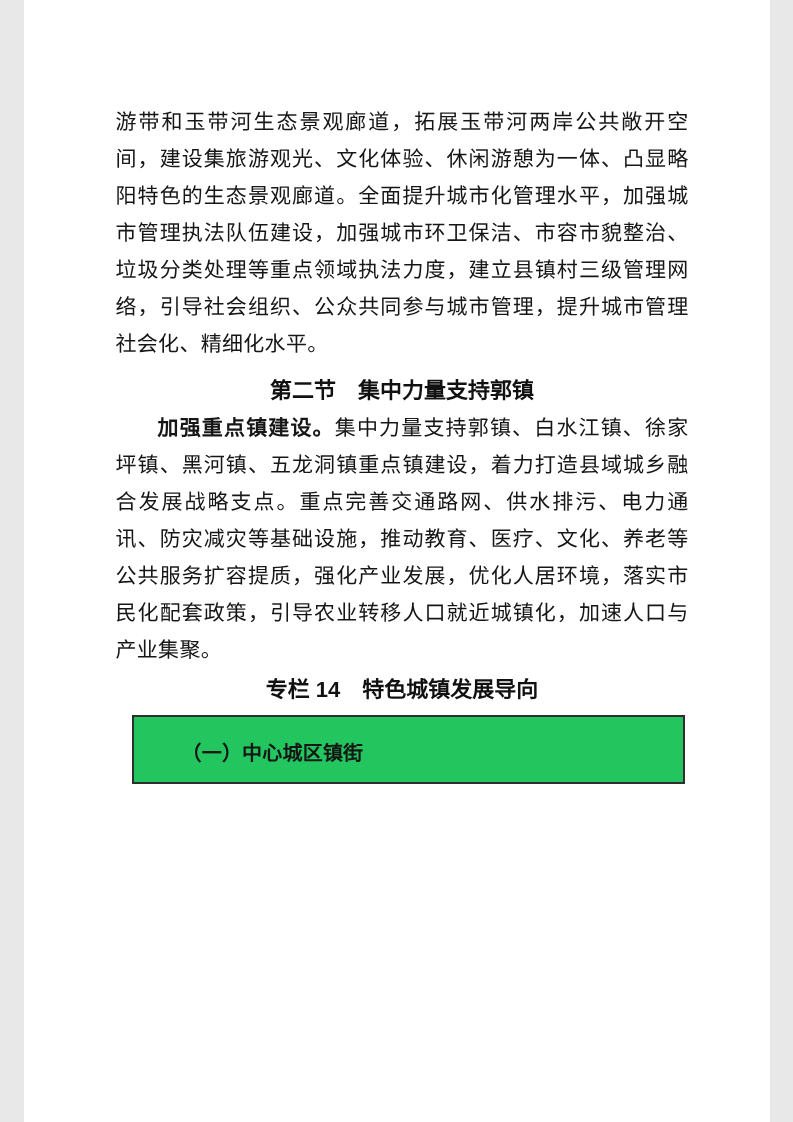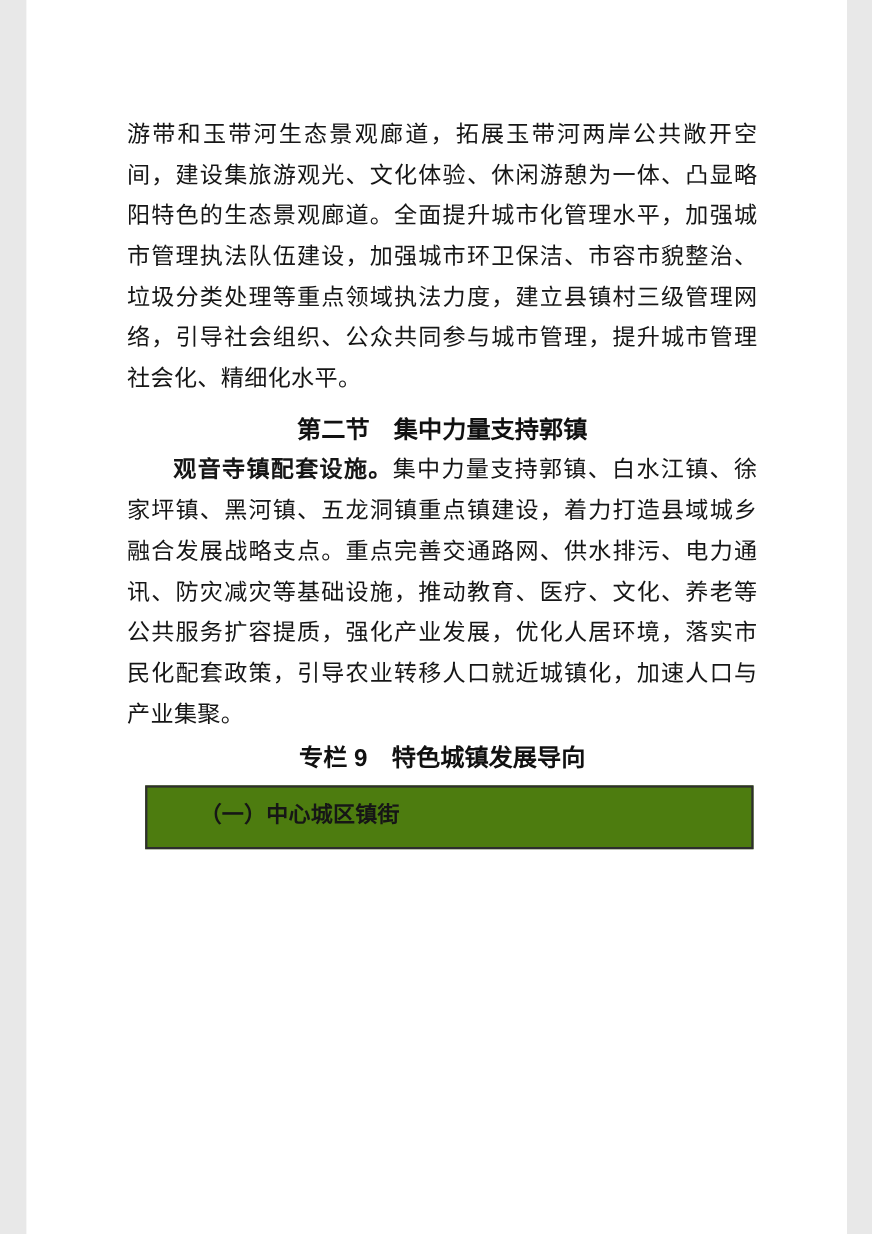--- a/index.html
+++ b/index.html
@@ -53,22 +53,22 @@
     line-height: 37px;
     text-align: center;
     font-weight: 700;
     color: #111111;
     font-family: "Liberation Sans", "DejaVu Sans", sans-serif;
   }
   .column-box {
     box-sizing: border-box;
     margin: 7px 4px 0 16px;
     border: 2px solid #2e2e2e;
-    padding: 9px 10px 13px 8px;
-    background: #4d7c0f;
+    padding: 20px 10px 13px 8px;
+    background: #22c55e;
   }
   .column-box p {
     margin: 0;
     font-size: 20px;
     line-height: 32px;
     text-align: justify;
     text-indent: 2em;
     letter-spacing: 0.2px;
   }
   .column-box p.box-group-title {
@@ -79,24 +79,24 @@
 </head>
 <body>
 
 <div class="page">
   <div class="content">
 
     <p class="body no-indent">游带和玉带河生态景观廊道，拓展玉带河两岸公共敞开空间，建设集旅游观光、文化体验、休闲游憩为一体、凸显略阳特色的生态景观廊道。全面提升城市化管理水平，加强城市管理执法队伍建设，加强城市环卫保洁、市容市貌整治、垃圾分类处理等重点领域执法力度，建立县镇村三级管理网络，引导社会组织、公众共同参与城市管理，提升城市管理社会化、精细化水平。</p>
 
     <h1 class="section-heading">第二节　集中力量支持郭镇</h1>
 
-    <p class="body"><span class="lead">观音寺镇配套设施。</span><span>集中力量支持郭镇、白水江镇、徐家坪镇、黑河镇、五龙洞镇重点镇建设，着力打造县域城乡融合发展战略支点。重点完善交通路网、供水排污、电力通讯、防灾减灾等基础设施，推动教育、医疗、文化、养老等公共服务扩容提质，强化产业发展，优化人居环境，落实市民化配套政策，引导农业转移人口就近城镇化，加速人口与产业集聚。</span></p>
+    <p class="body"><span class="lead">加强重点镇建设。</span><span>集中力量支持郭镇、白水江镇、徐家坪镇、黑河镇、五龙洞镇重点镇建设，着力打造县域城乡融合发展战略支点。重点完善交通路网、供水排污、电力通讯、防灾减灾等基础设施，推动教育、医疗、文化、养老等公共服务扩容提质，强化产业发展，优化人居环境，落实市民化配套政策，引导农业转移人口就近城镇化，加速人口与产业集聚。</span></p>
 
 
-    <h2 class="column-heading">专栏 9　特色城镇发展导向</h2>
+    <h2 class="column-heading">专栏 14　特色城镇发展导向</h2>
 
     <div class="column-box">
       <p class="box-group-title">（一）中心城区镇街</p>
 
 
     </div>
 
   </div>
 </div>
 

